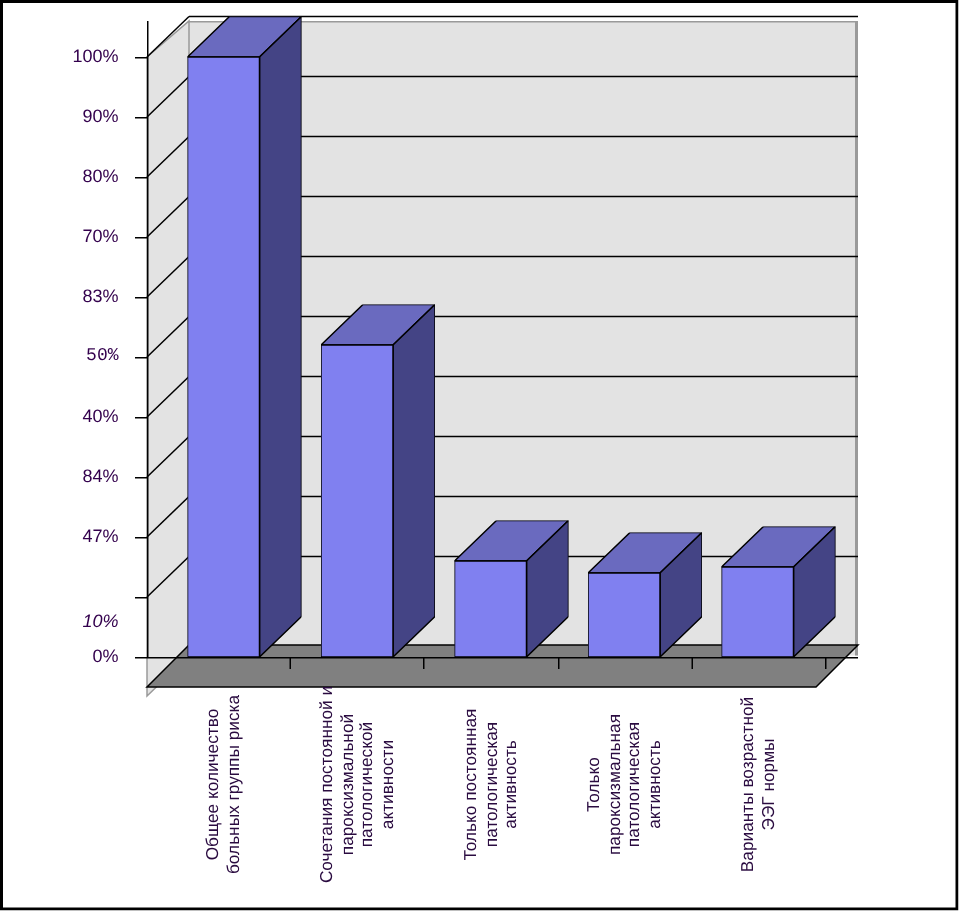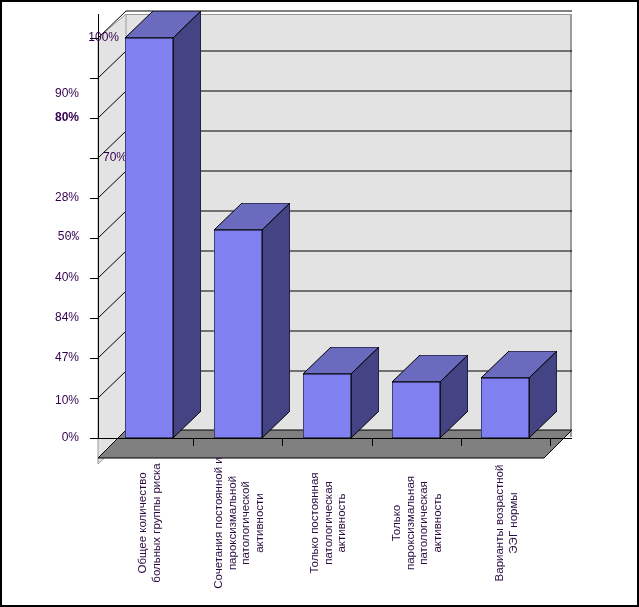--- a/index.html
+++ b/index.html
@@ -153,56 +153,56 @@
   <div id="yaxis"></div>
   <div id="xaxis"></div>
 
   <div id="yticks">
       <div class="ytick" style="top: 436px;"></div>
       <div class="ylabelwrap" style="top: 428px;">
         <div class="ylabel" style="top: 0px; right: 8px;">0%</div>
       </div>
       <div class="ytick" style="top: 396px;"></div>
       <div class="ylabelwrap" style="top: 388px;">
-        <div class="ylabel" style="top: 3px; right: 8px;">10%</div>
+        <div class="ylabel" style="top: 17px; right: 8px; font-style: italic;">10%</div>
       </div>
       <div class="ytick" style="top: 356px;"></div>
       <div class="ylabelwrap" style="top: 348px;">
         <div class="ylabel" style="top: 0px; right: 8px;">47%</div>
       </div>
       <div class="ytick" style="top: 316px;"></div>
       <div class="ylabelwrap" style="top: 308px;">
         <div class="ylabel" style="top: 0px; right: 8px;">84%</div>
       </div>
       <div class="ytick" style="top: 276px;"></div>
       <div class="ylabelwrap" style="top: 268px;">
         <div class="ylabel" style="top: 0px; right: 8px;">40%</div>
       </div>
       <div class="ytick" style="top: 236px;"></div>
       <div class="ylabelwrap" style="top: 228px;">
         <div class="ylabel" style="top: 0px; right: 8px; font-family: Liberation Mono, monospace;">50%</div>
       </div>
       <div class="ytick" style="top: 196px;"></div>
       <div class="ylabelwrap" style="top: 188px;">
-        <div class="ylabel" style="top: 0px; right: 8px;">28%</div>
+        <div class="ylabel" style="top: 0px; right: 8px;">83%</div>
       </div>
       <div class="ytick" style="top: 156px;"></div>
-      <div class="ylabelwrap" style="top: 148px; padding-left: 48px;">
+      <div class="ylabelwrap" style="top: 148px;">
         <div class="ylabel" style="top: 0px; right: 8px;">70%</div>
       </div>
       <div class="ytick" style="top: 116px;"></div>
       <div class="ylabelwrap" style="top: 108px;">
-        <div class="ylabel" style="top: 0px; right: 8px; font-weight: bold;">80%</div>
+        <div class="ylabel" style="top: 0px; right: 8px;">80%</div>
       </div>
       <div class="ytick" style="top: 76px;"></div>
-      <div class="ylabelwrap" style="top: 84px;">
+      <div class="ylabelwrap" style="top: 68px;">
         <div class="ylabel" style="top: 0px; right: 8px;">90%</div>
       </div>
       <div class="ytick" style="top: 36px;"></div>
-      <div class="ylabelwrap" style="top: 28px; padding-left: 40px;">
+      <div class="ylabelwrap" style="top: 28px;">
         <div class="ylabel" style="top: 0px; right: 8px;">100%</div>
       </div>
     </div>
 
   <div id="xticks">
       <div class="xtick" style="left: 191.2px;"></div>
       <div class="xtick" style="left: 280.4px;"></div>
       <div class="xtick" style="left: 369.6px;"></div>
       <div class="xtick" style="left: 458.8px;"></div>
       <div class="xtick" style="left: 548px;"></div>

